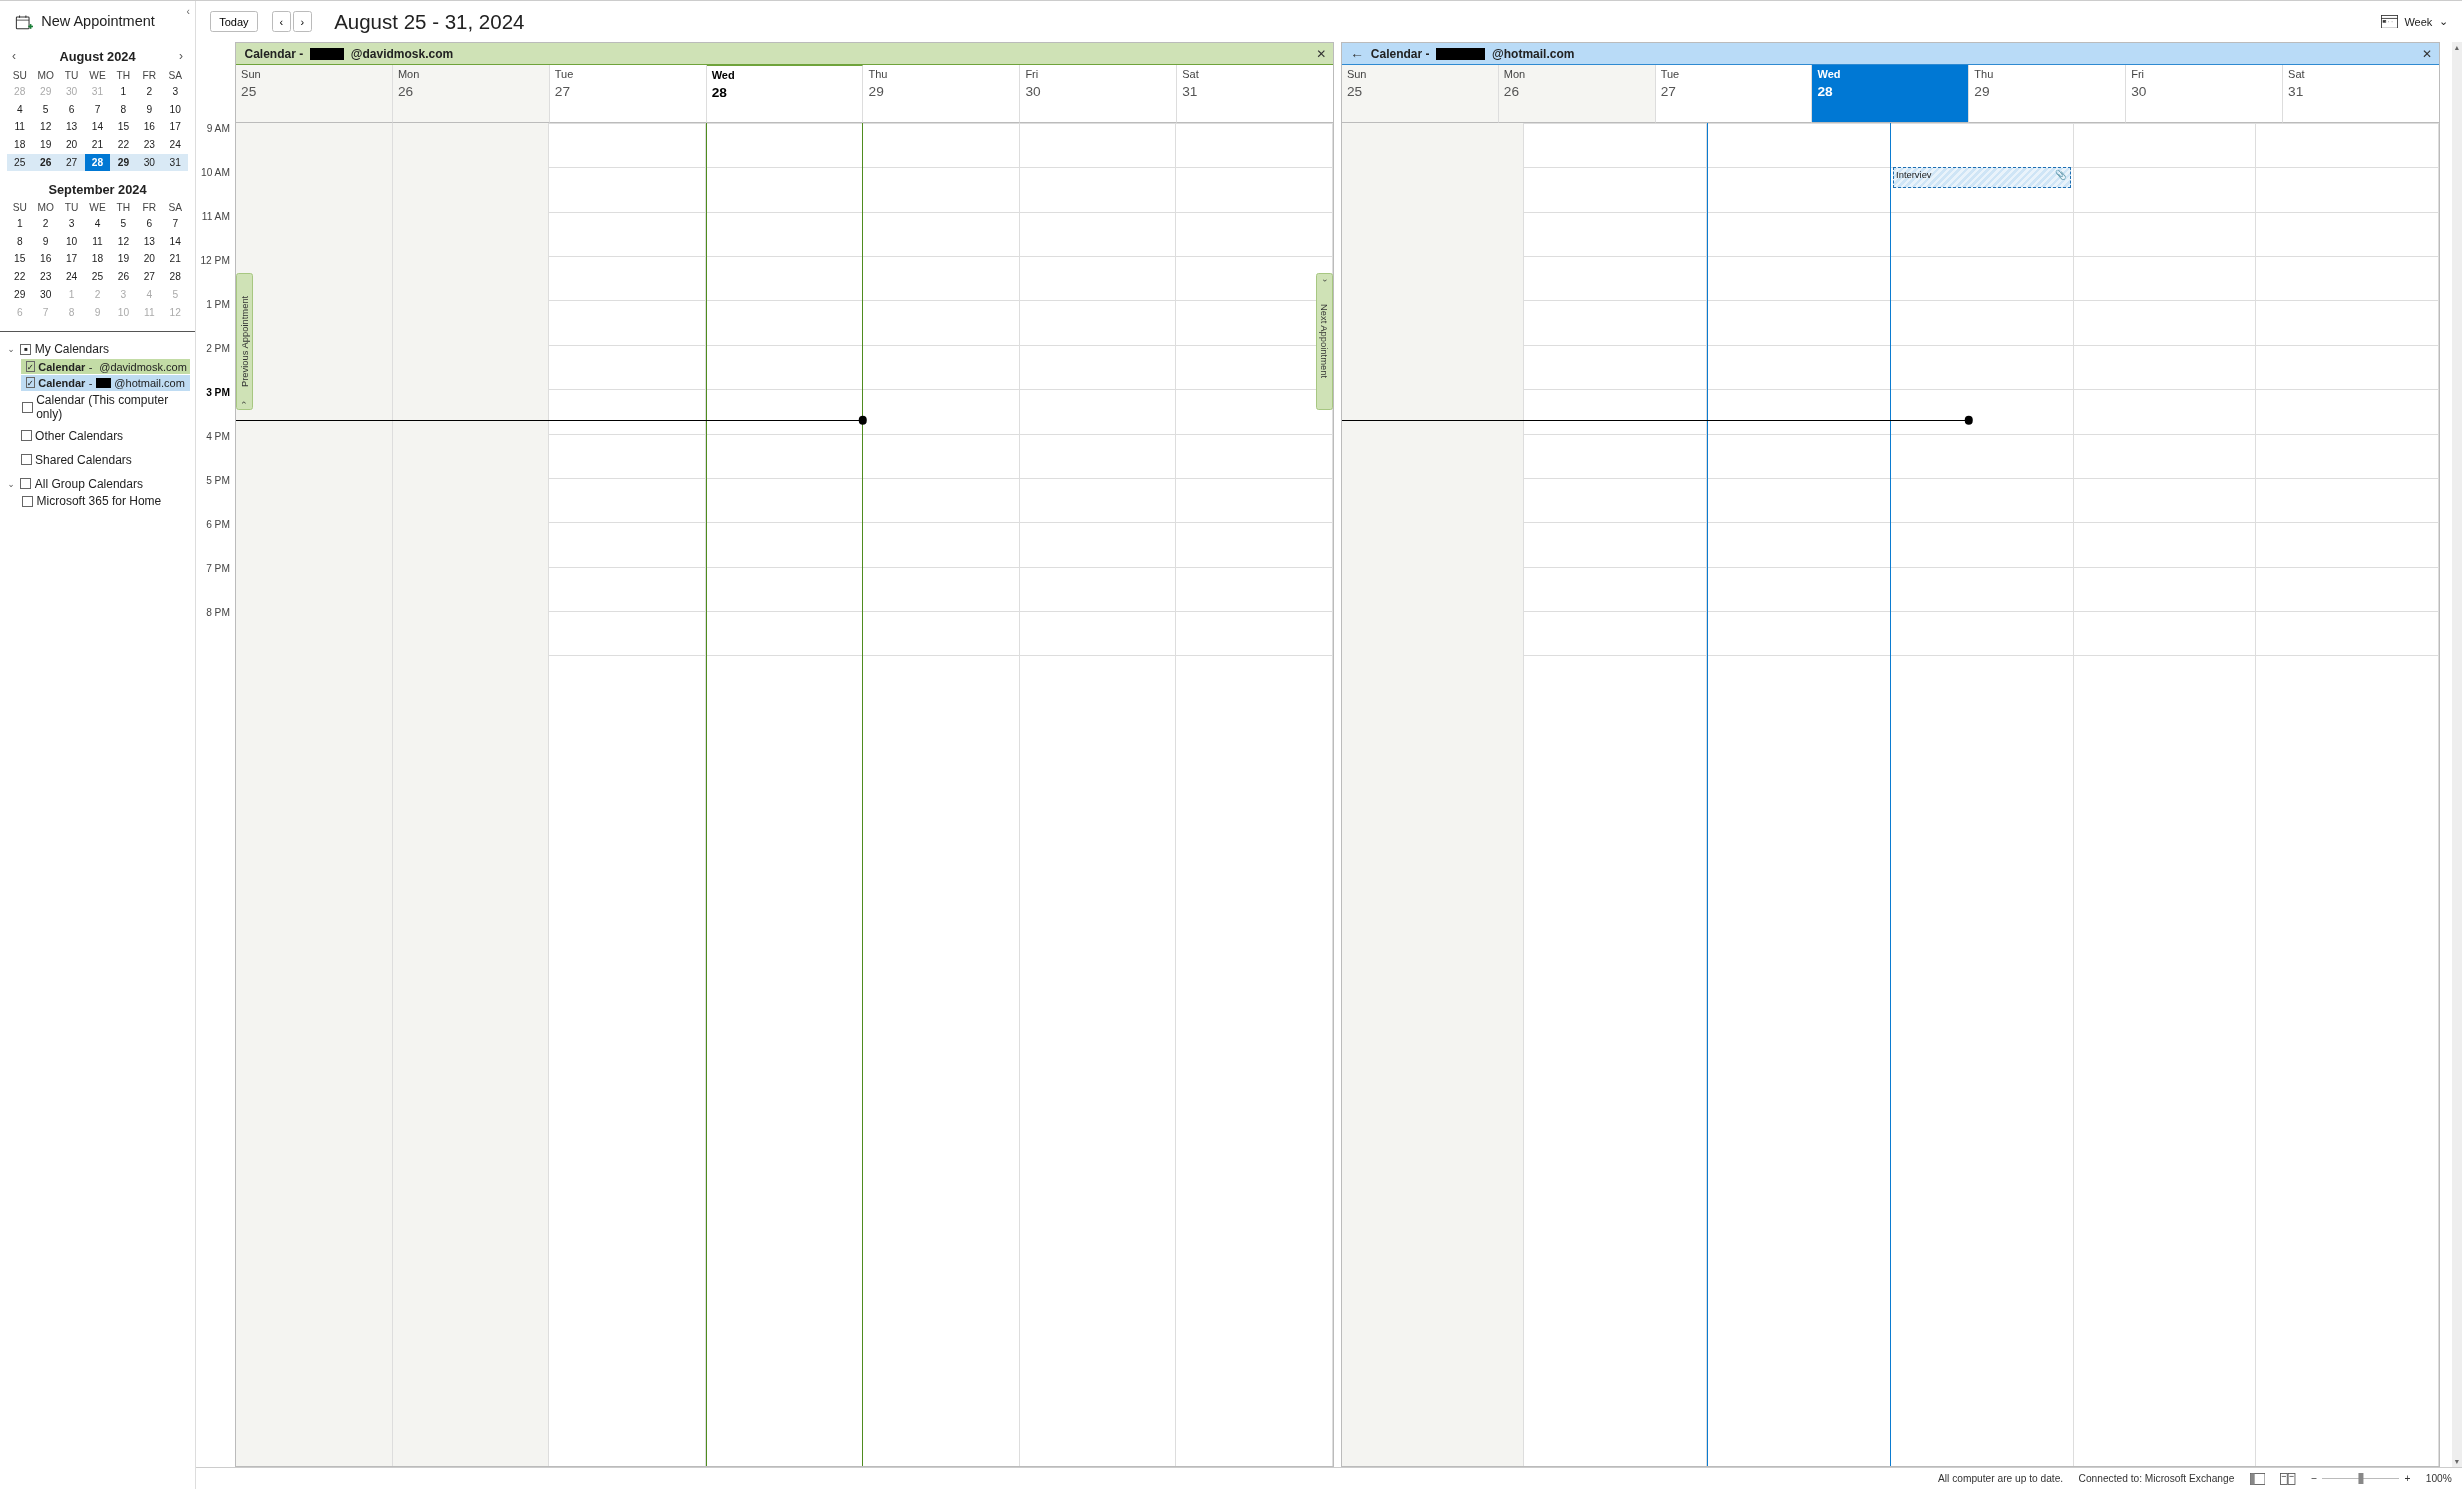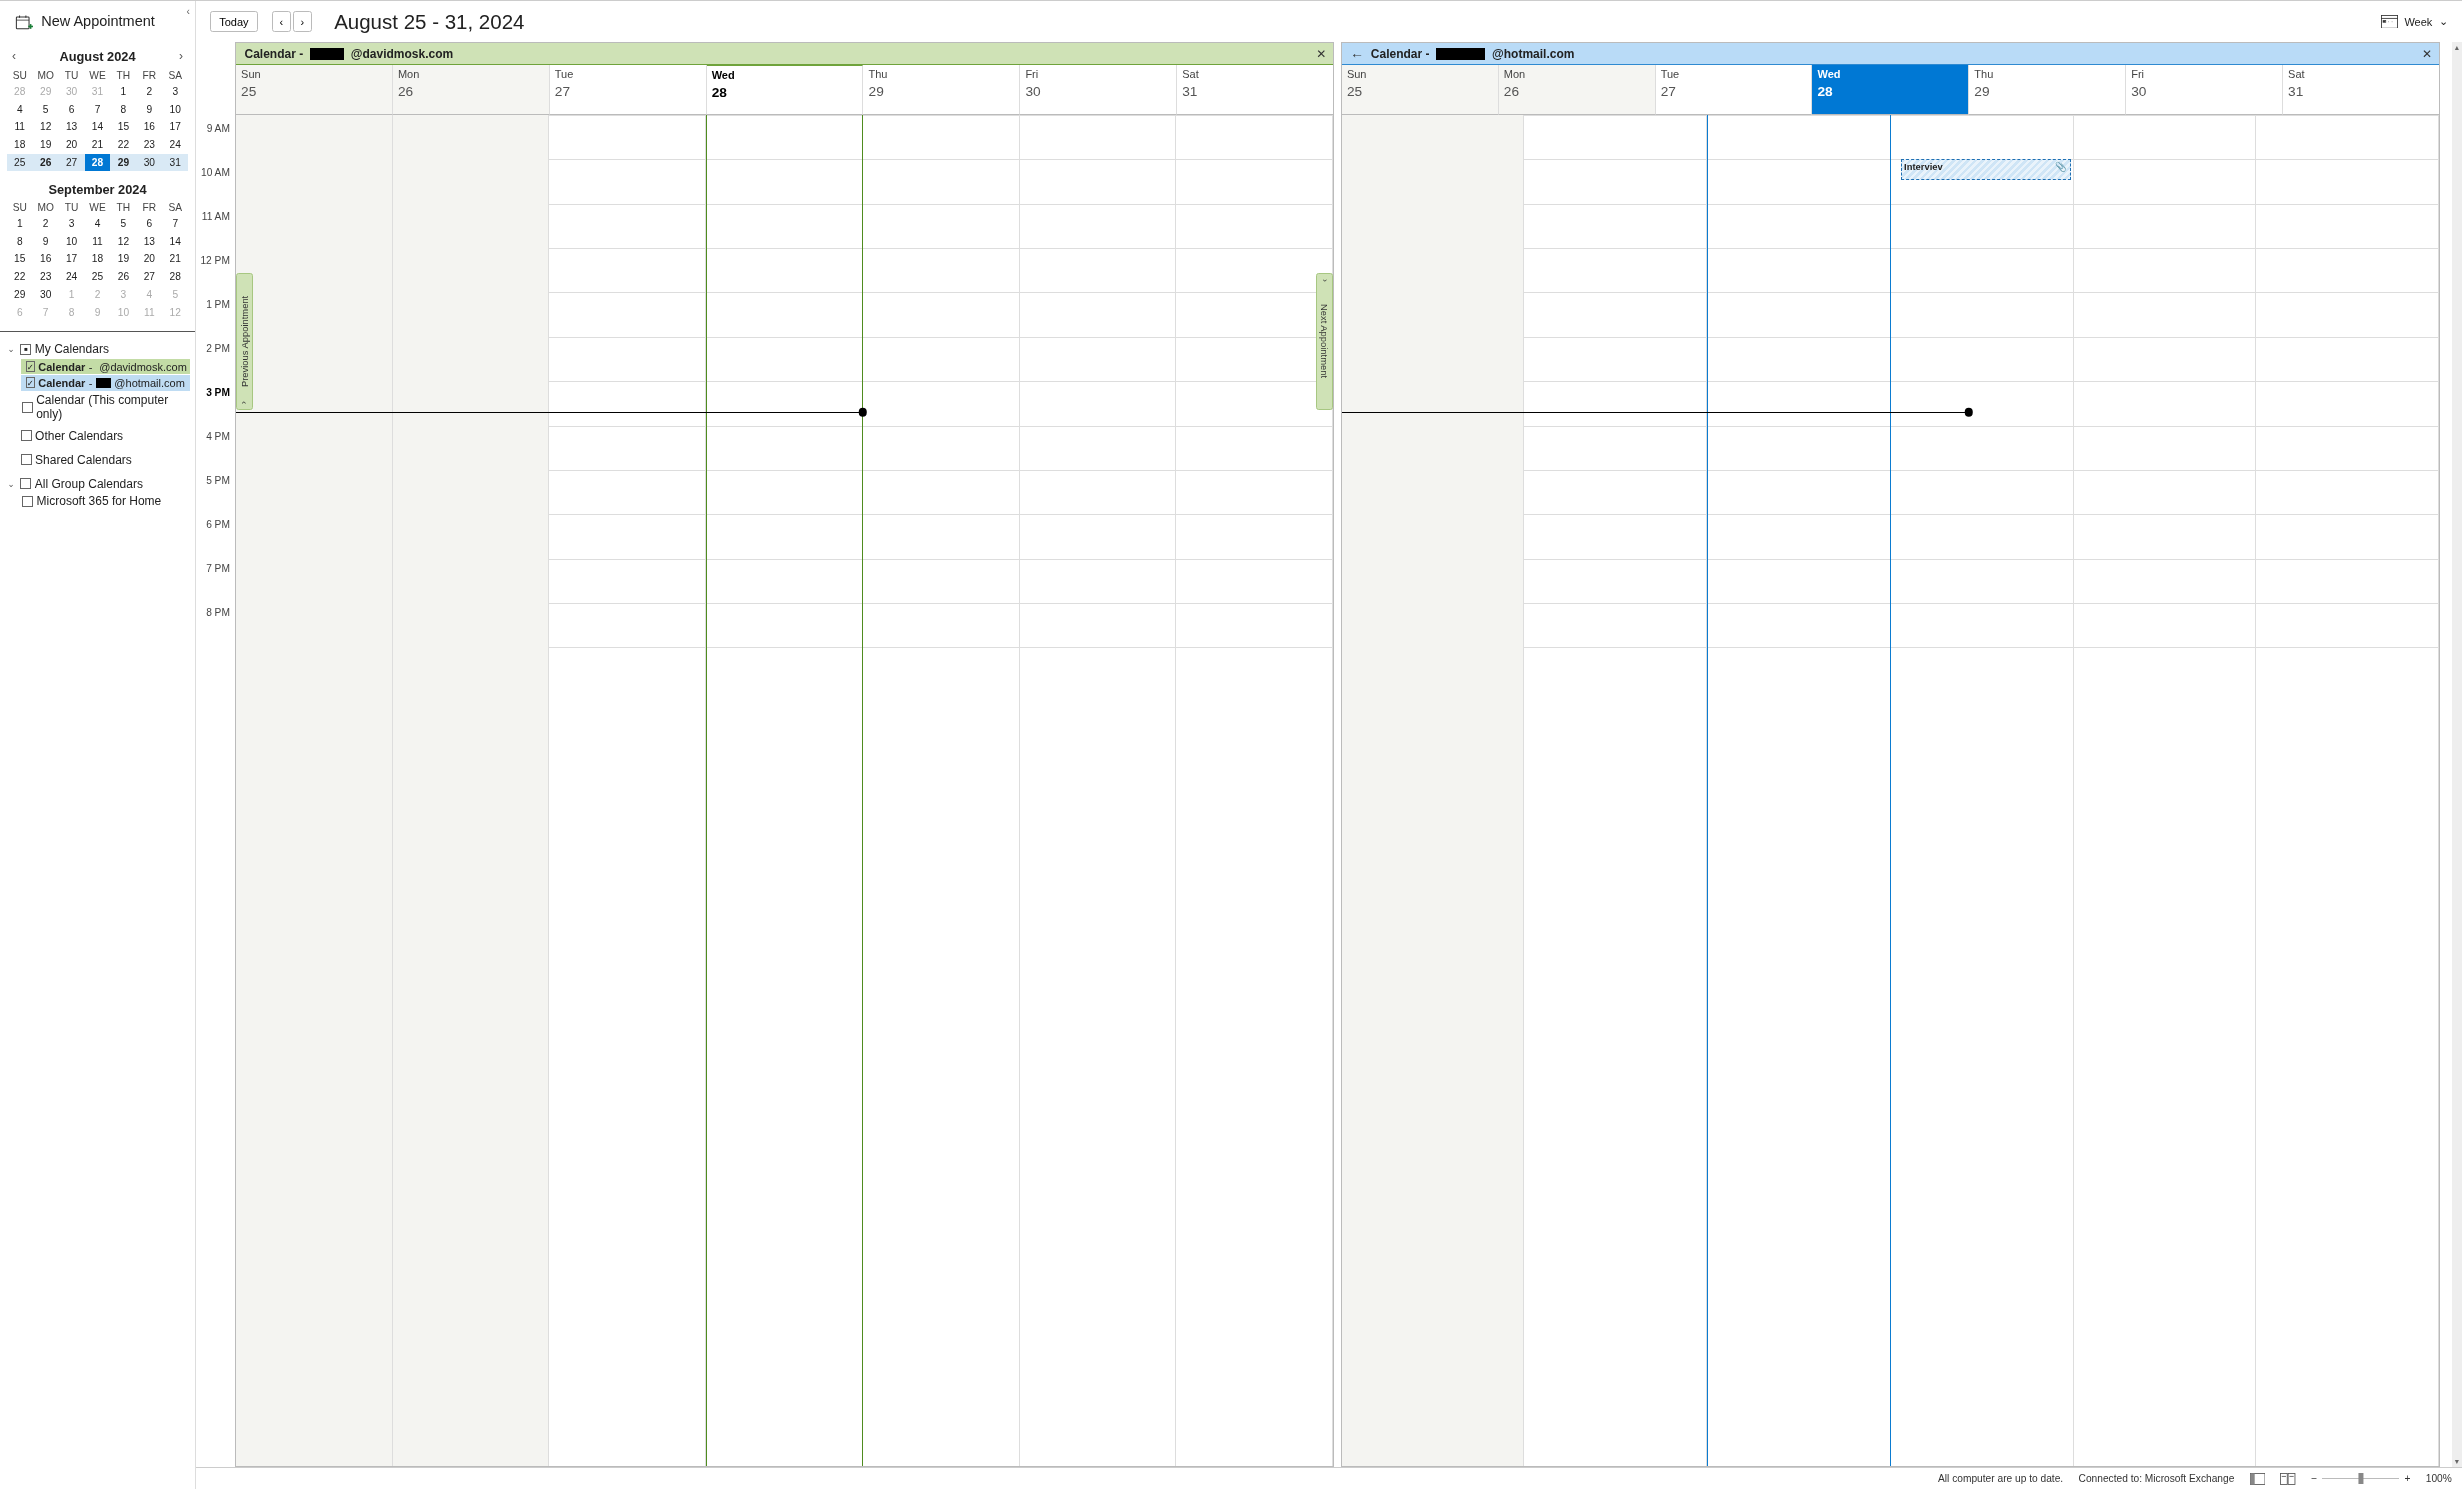--- a/index.html
+++ b/index.html
@@ -49,41 +49,41 @@
   .time-label.bold { font-weight: 700; color: #000; }
   .calwrap { flex: 1; display: flex; gap: 6.8px; padding-right: 12px; position: relative; }
   .calpane { flex: 1; border: 0.9px solid #bbb; display: flex; flex-direction: column; position: relative; }
   .pane-head { display: flex; align-items: center; gap: 6.8px; padding: 3.4px 8.5px; height: 22px; font-size: 12px; position: relative; }
   .pane-head.green { background: #cfe2b6; border-bottom: 1.7px solid #6fa33b; }
   .pane-head.blue  { background: #b9dbf7; border-bottom: 1.7px solid #2f8ad1; }
   .pane-head .close { position: absolute; right: 6.8px; cursor: pointer; font-size: 12px; color: #333; }
   .pane-head .back { cursor: pointer; font-size: 13.7px; color: #333; }
   .pane-head .bold { font-weight: 700; }
   .pane-head .redact { background: #000; display: inline-block; height: 12px; }
-  .dayhead { display: flex; height: 50px; }
+  .dayhead { display: flex; height: 58px; }
   .daycol { flex: 1; border-right: 0.9px solid #ddd; border-bottom: 0.9px solid #bbb; padding: 3.4px 5.1px; display: flex; flex-direction: column; gap: 1.7px; }
   .daycol:last-child { border-right: none; }
   .daycol .dn { font-size: 11px; color: #444; }
   .daycol .dt { font-size: 13.7px; color: #555; margin-top: 1.7px; }
   .daycol.bold .dn, .daycol.bold .dt { font-weight: 700; color: #000; }
   .daycol.dim { background: #f5f5f2; }
   .daycol.sel { background: #0078d4; color: #fff; }
   .daycol.sel .dn, .daycol.sel .dt { color: #fff; font-weight: 700; }
   .daycol.today-g { border-top: 1.7px solid #6fa33b; }
   .gridarea { flex: 1; display: flex; position: relative; }
   .gcol { flex: 1; border-right: 0.9px solid #ddd; position: relative; }
   .gcol:last-child { border-right: none; }
   .gcol.dim { background: #f4f4f1; }
   .gcol.today-g { border-left: 0.9px solid #4f8c1f; border-right: 0.9px solid #4f8c1f; }
   .gcol.today-b { border-left: 0.9px solid #0b7bd0; border-right: 0.9px solid #0b7bd0; }
   .hourlines { position: absolute; inset: 0; pointer-events: none; }
   .hl { position: absolute; left: 0; right: 0; border-top: 0.9px solid #ddd; }
   .nowline { position: absolute; left: 0; right: 0; border-top: 1.7px solid #000; }
   .nowdot { position: absolute; width: 8.5px; height: 8.5px; background: #000; border-radius: 50%; transform: translate(-50%, -50%); }
-  .event { position: absolute; left: 1.7px; right: 1.7px; border: 0.9px dashed #1e6fb3; background: repeating-linear-gradient(135deg,#cfe5f6,#cfe5f6 2.6px,#e9f3fb 2.6px,#e9f3fb 5.1px); font-size: 9.4px; font-weight: 700; padding: 0.9px 2.6px; overflow: hidden; margin-left: 8px; }
+  .event { position: absolute; left: 1.7px; right: 1.7px; border: 0.9px dashed #1e6fb3; background: repeating-linear-gradient(135deg,#cfe5f6,#cfe5f6 2.6px,#e9f3fb 2.6px,#e9f3fb 5.1px); font-size: 9.4px; font-weight: 400; padding: 0.9px 2.6px; overflow: hidden; }
   .event .att { float: right; font-size: 9.4px; }
   
   .navtab { position: absolute; top: 230px; width: 17px; height: 137px; background: #cfe2b6; border: 0.9px solid #a7c781; display: flex; align-items: center; justify-content: center; writing-mode: vertical-rl; transform: rotate(180deg); font-size: 9.4px; color: #333; cursor: pointer; border-radius: 2.6px; }
   .navtab.right { transform: none; }
   .navtab .arrow { position: absolute; top: 5.1px; left: 50%; transform: translateX(-50%) rotate(180deg); font-size: 8.5px; }
   .navtab.right .arrow { transform: translateX(-50%); }
   
   .vscroll { width: 10.2px; background: #eee; display: flex; flex-direction: column; align-items: center; }
   .vscroll .ar { font-size: 6.8px; color: #666; padding: 1.7px 0; cursor: pointer; }
   .vscroll .thumb { flex: 1; margin: 1.7px 1.7px; background: #c8c8c8; border-radius: 2.6px; }

